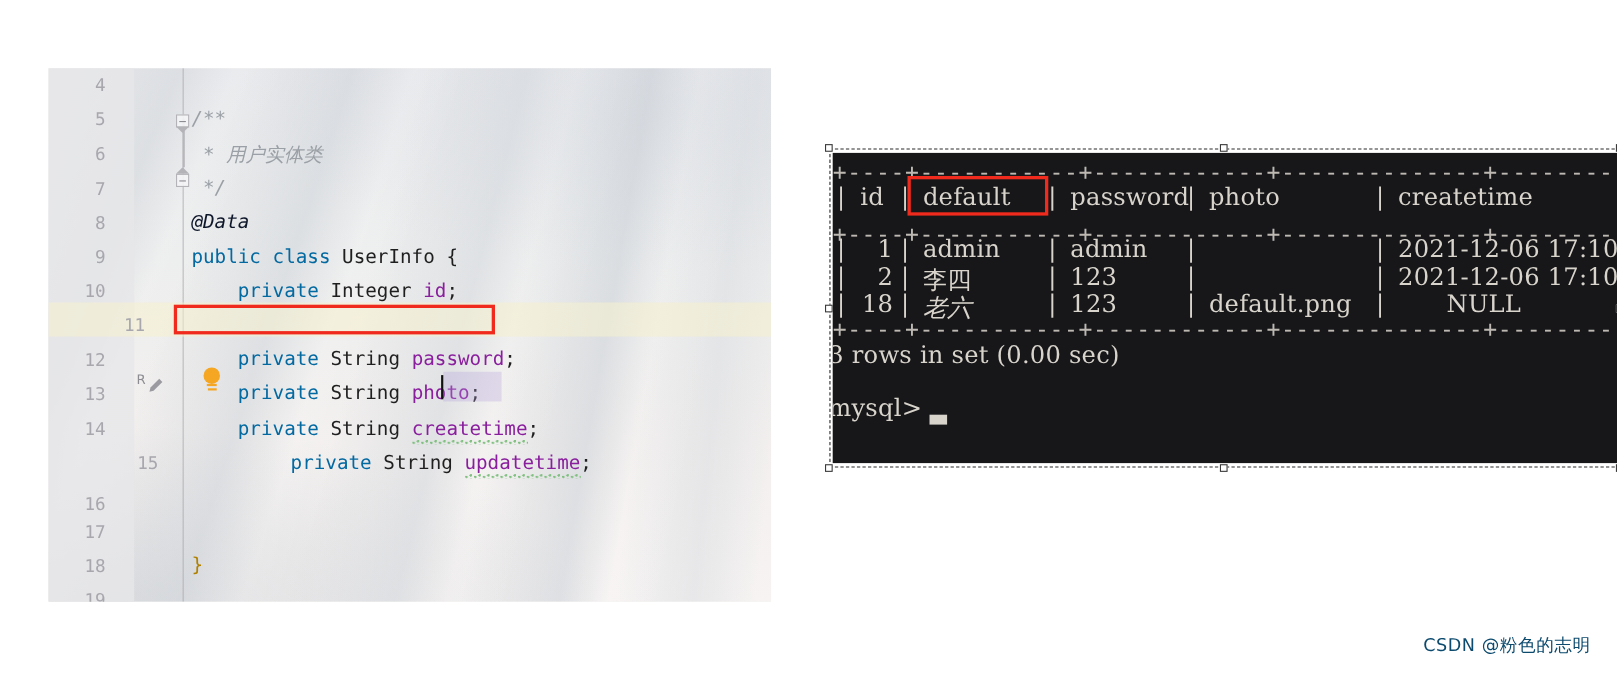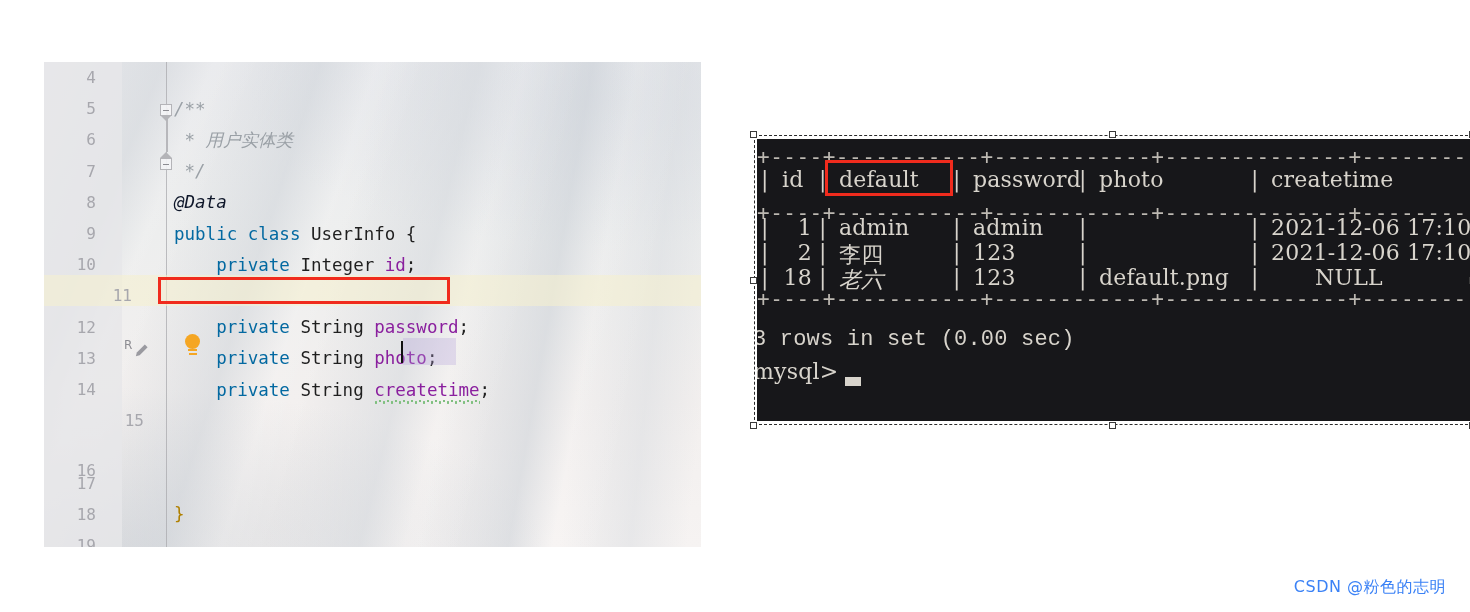--- a/index.html
+++ b/index.html
@@ -196,21 +196,21 @@
   
   #term-cursor {
     position: absolute; left: 88px; top: 238px; width: 16px; height: 9px;
     background: #d8d4cc;
   }
 
   
   #watermark {
     position: absolute; right: 24px; bottom: 14px;
     font-family: "DejaVu Sans", sans-serif;
-    font-size: 16px; color: #3b82f6; letter-spacing: 0.5px;
+    font-size: 16px; color: #0c4a6e; letter-spacing: 0.5px;
   }
 </style>
 </head>
 <body>
 
 <div id="root">
 
   <div id="editor-panel">
     <div id="editor-bg"></div>
     <div id="gutter"></div>
@@ -267,22 +267,23 @@
         <div class="code-line" style="top: 280.8px;">
           <span class="lnum">13</span>
           <span class="ctext"><span class="punct">    </span><span class="kw">private</span><span class="type"> String </span><span class="field">photo</span><span class="punct">;</span></span>
         </div>
         <div class="code-line" style="top: 312px;">
           <span class="lnum">14</span>
           <span class="ctext"><span class="punct">    </span><span class="kw">private</span><span class="type"> String </span><span class="field typo-underline">createtime</span><span class="punct">;</span></span>
         </div>
         <div class="code-line" style="top: 343.2px; margin-left: 48px;">
           <span class="lnum">15</span>
-        </div>
-        <div class="code-line" style="top: 393px;">
+          <span class="ctext"><span class="punct">    </span><span class="kw">private</span><span class="type"> String </span><span class="field typo-underline">updatetime</span><span class="punct">;</span></span>
+        </div>
+        <div class="code-line" style="top: 381px;">
           <span class="lnum">16</span>
         </div>
         <div class="code-line" style="top: 405.6px;">
           <span class="lnum">17</span>
           <span class="ctext"></span>
         </div>
         <div class="code-line" style="top: 436.8px;">
           <span class="lnum">18</span>
           <span class="ctext"><span class="brace">}</span></span>
         </div>
@@ -353,21 +354,21 @@
           <div class="term-serif" style="position: absolute; left: 196px; top: 126px;">|</div>
           <div class="term-serif" style="position: absolute; left: 322px; top: 126px;">|</div>
           <div class="term-serif" style="position: absolute; left: 494px; top: 126px;">|</div>
           <div class="term-serif" style="position: absolute; left: 17px; top: 126px; width: 38px; text-align: right;">18</div>
           <div class="term-serif" style="position: absolute; left: 82px; top: 126px; font-style: italic;">老六</div>
           <div class="term-serif" style="position: absolute; left: 216px; top: 126px;">123</div>
           <div class="term-serif" style="position: absolute; left: 342px; top: 126px;">default.png</div>
           <div class="term-serif" style="position: absolute; left: 514px; top: 126px; margin-left: 44px;">NULL</div>
         </div>
 
-      <div class="term-serif" style="position:absolute;left:-4px;top:188px;font-family:Liberation Mono, monospace;">3 rows in set (0.00 sec)</div>
+      <div class="term-serif" style="position:absolute;left:-4px;top:172px;">3 rows in set (0.00 sec)</div>
       <div class="term-serif" style="position:absolute;left:-4px;top:220px;">mysql&gt;</div>
       <div id="term-cursor"></div>
 
       <div id="username-red-box"></div>
     </div>
 
     <div id="sel-frame"></div>
     <div class="sel-handle" style="left:-7px;  top:-8px;"></div>
     <div class="sel-handle" style="left:352px; top:-8px;"></div>
     <div class="sel-handle" style="left:712px; top:-8px;"></div>

